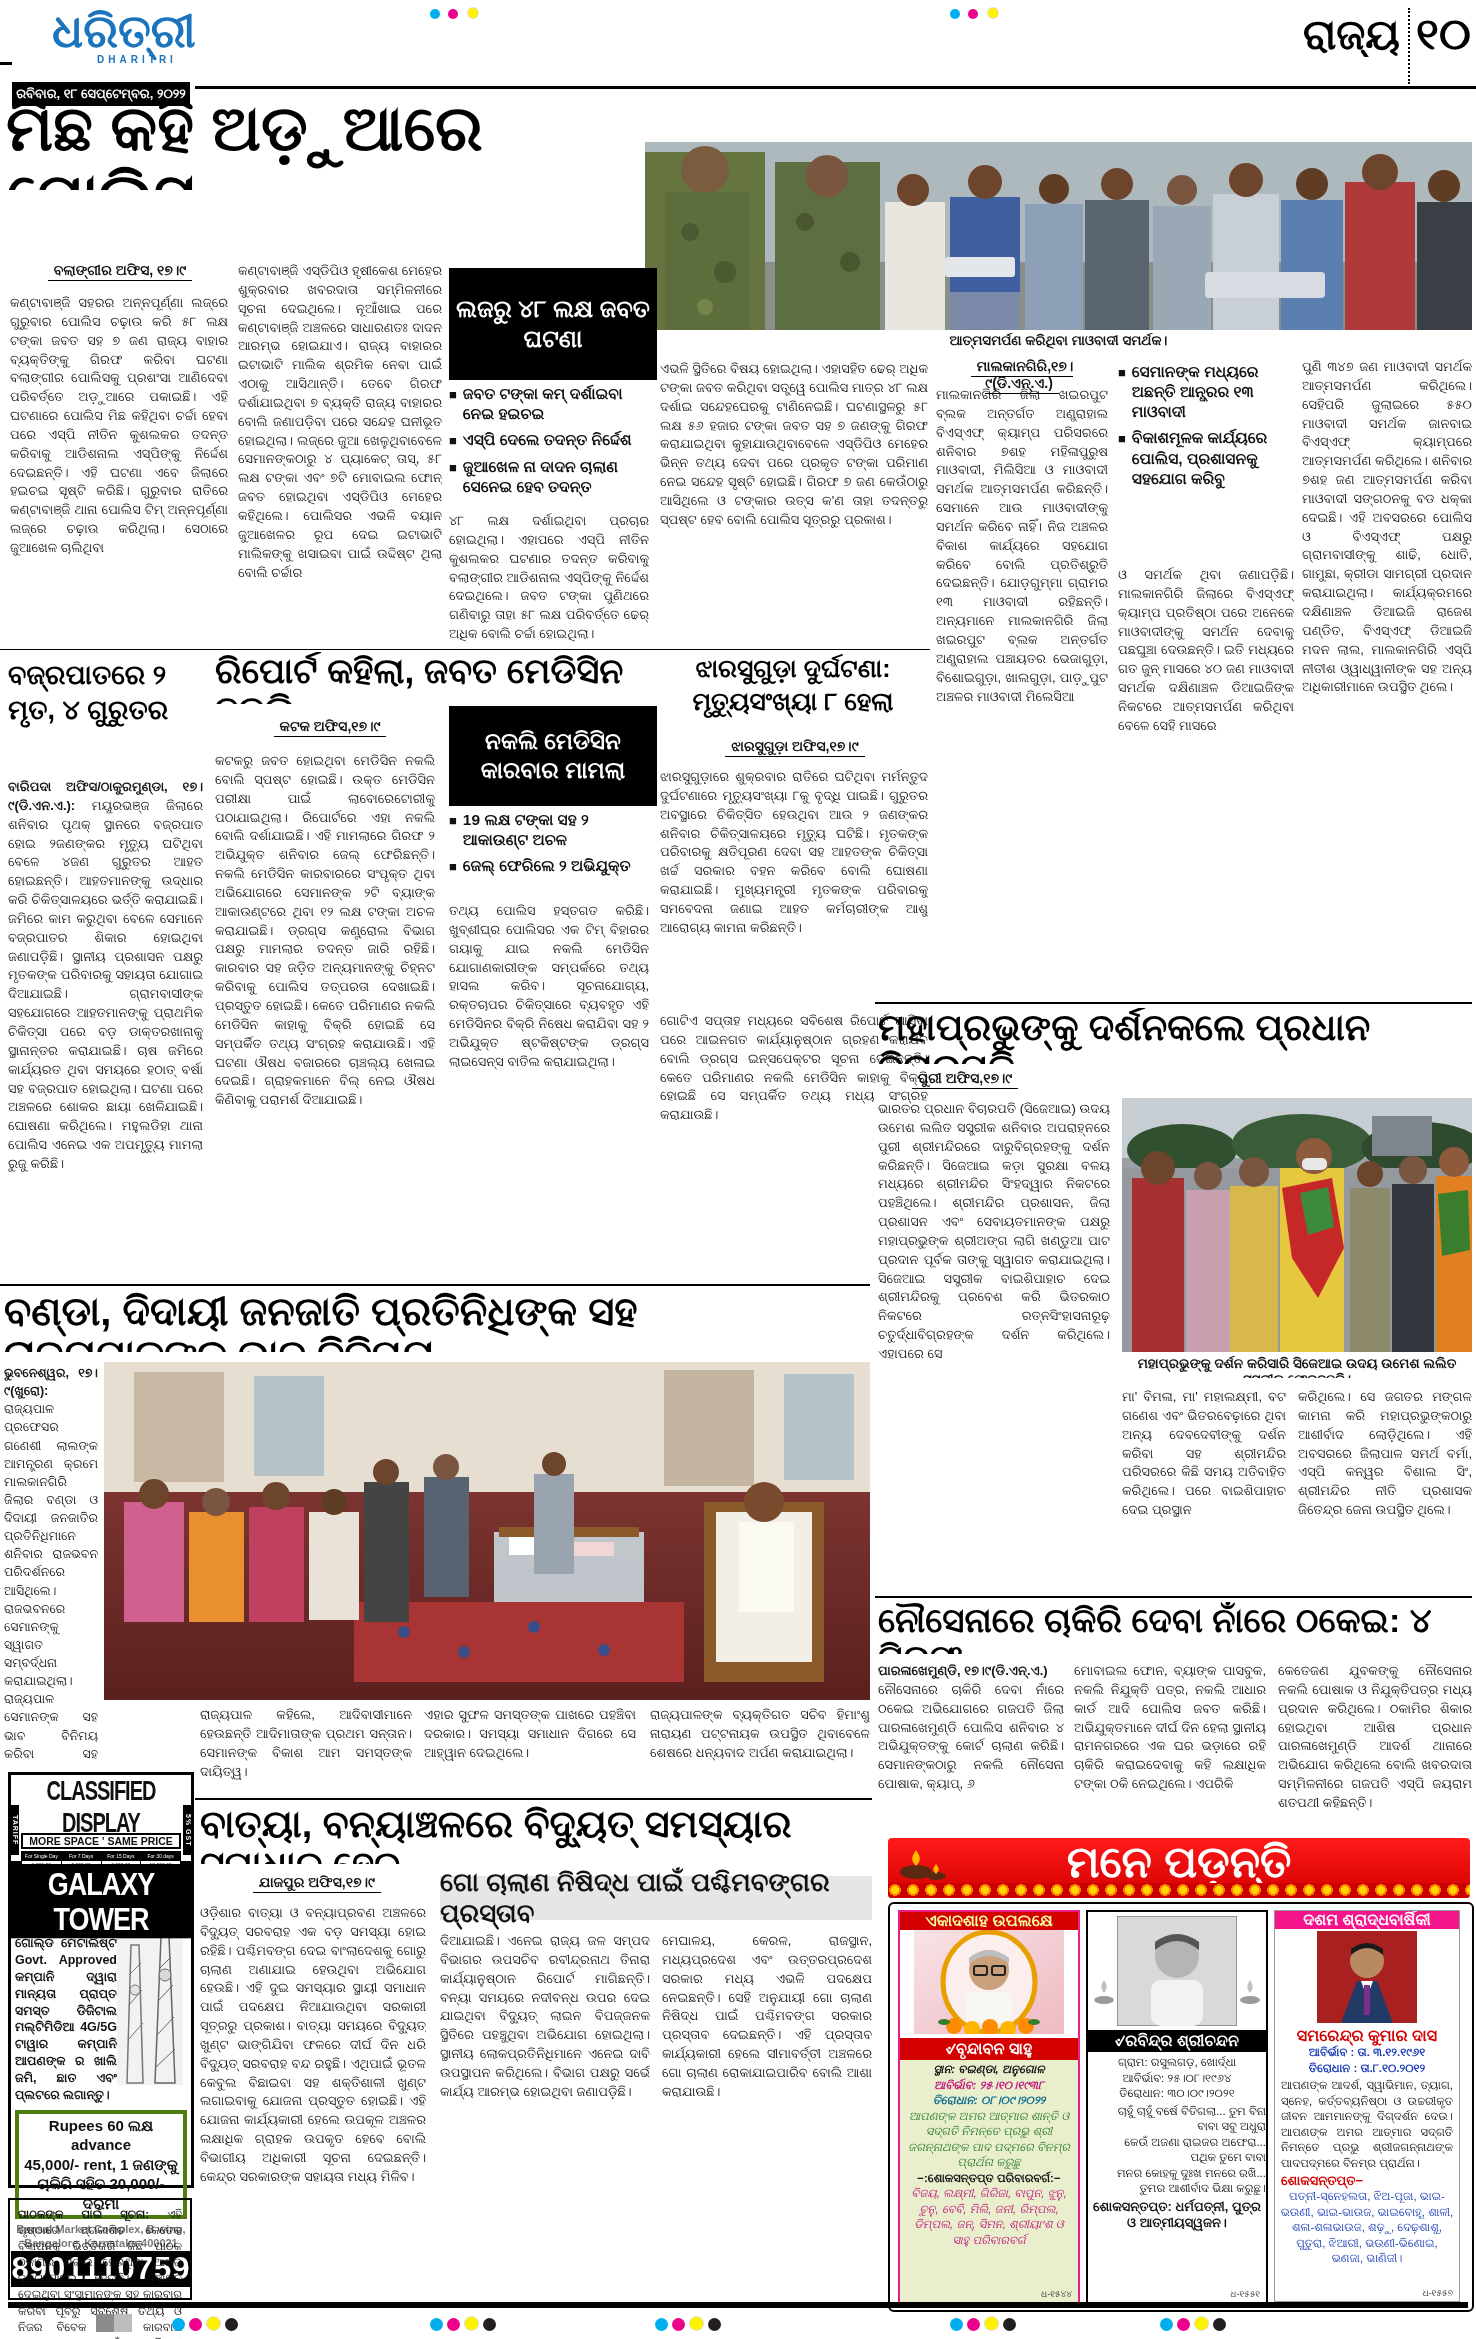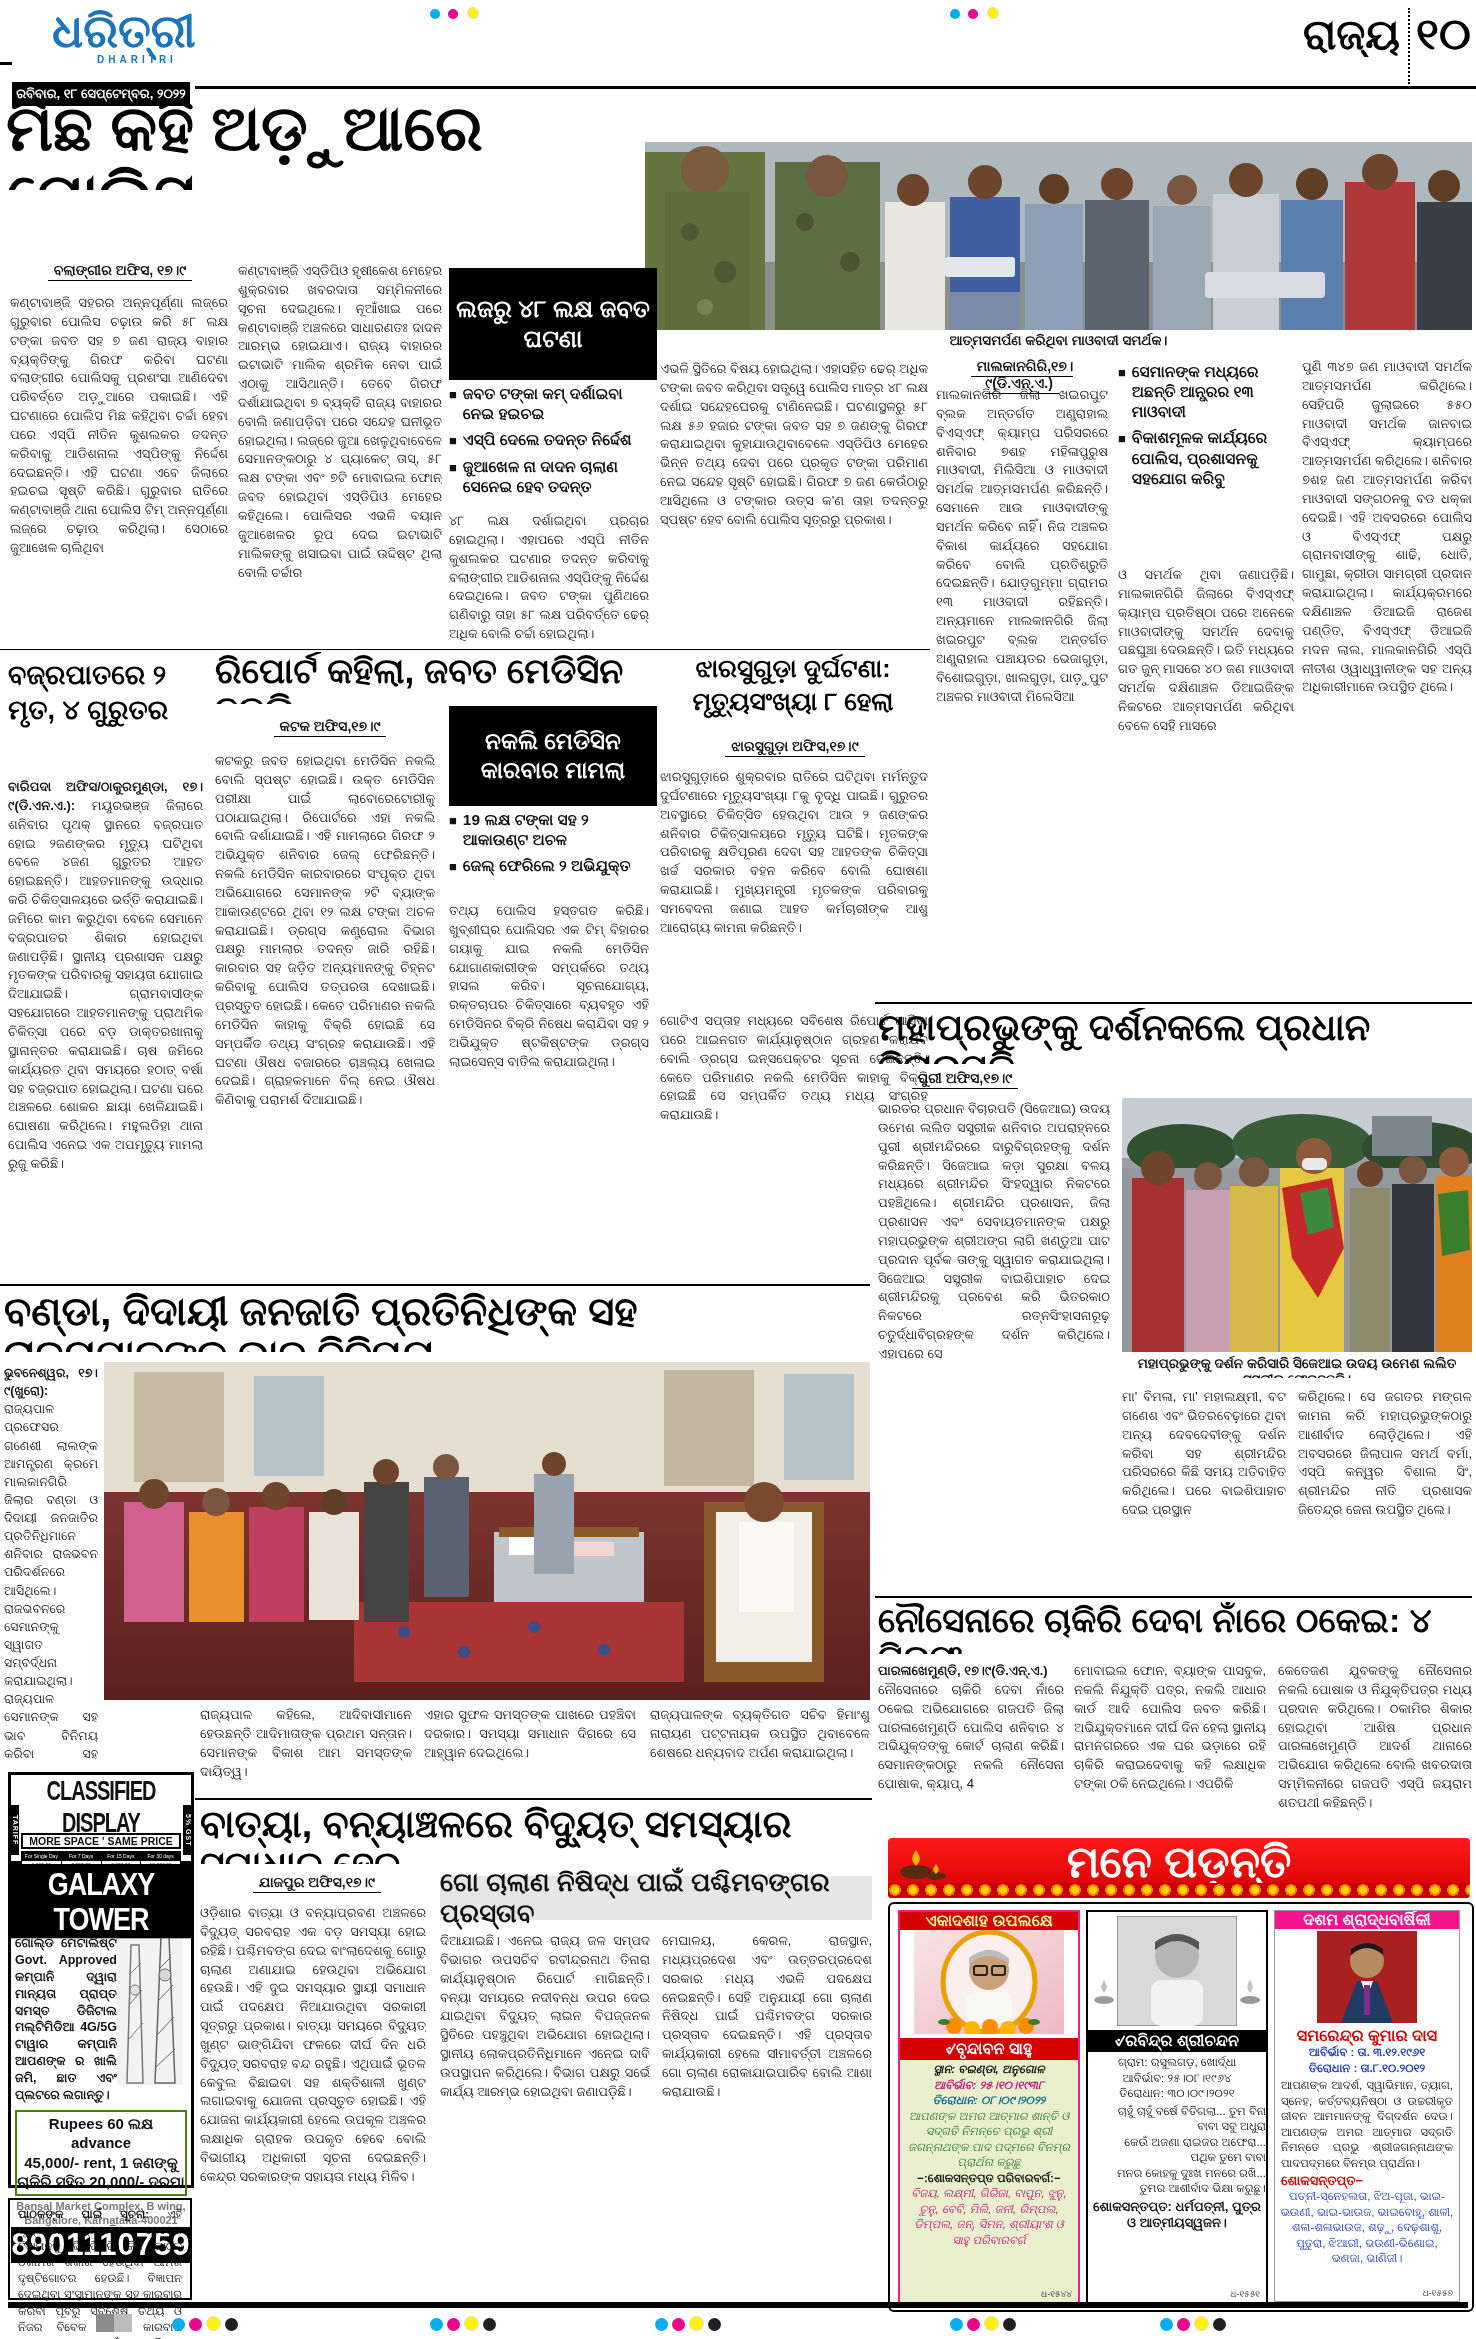--- a/index.html
+++ b/index.html
@@ -32,21 +32,21 @@
   .cd-table{display:grid;grid-template-columns:repeat(4,1fr);gap:1px;background:#000;margin:2px 10px;border:1px solid #000;}
   .cd-th{background:#000;color:#fff;font-size:5px;text-align:center;padding:1px 0;}
   .cd-td{background:#fff;font-size:5px;text-align:center;padding:1px 0;}
   .vlabel{position:absolute;background:#000;color:#fff;font-size:7px;font-weight:bold;writing-mode:vertical-rl;
           text-align:center;letter-spacing:1px;}
   
   .gx-box{border:3px solid #000;background:#fff;}
   .gx-banner{background:#000;color:#fff;font-weight:bold;font-size:27px;text-align:center;letter-spacing:-1px;
              transform:scaleY(1.15);transform-origin:top;}
   .gx-body{font-size:12.5px;font-weight:bold;line-height:1.35;text-align:justify;}
-  .gx-offer{border:2px solid #4d7c0f;margin:4px;text-align:center;font-weight:bold;font-size:15px;line-height:1.3;padding:2px 0;}
+  .gx-offer{border:4px solid #4d7c0f;margin:4px;text-align:center;font-weight:bold;font-size:15px;line-height:1.3;padding:2px 0;}
   .gx-addr{color:#7a7a7a;font-weight:bold;font-size:11px;text-align:center;line-height:1.25;}
   .gx-phone{background:#000;color:#fff;font-weight:bold;font-size:31px;text-align:center;letter-spacing:1px;}
   
   .nt-box{border:2px solid #000;padding:6px 8px;font-size:11.5px;line-height:1.4;text-align:justify;}
   
   .mp-banner{background:linear-gradient(#ff1a1a,#d40000);border-radius:4px;position:relative;overflow:hidden;}
   .mp-title{color:#fff;font-weight:bold;font-size:44px;text-align:center;line-height:1.1;}
   .flowers{position:absolute;left:0;right:0;bottom:0;height:15px;
      background-image:radial-gradient(circle at 7px 7px,#ffd400 0 4px,#ff7a00 4px 6px,rgba(0,0,0,0) 6px);
      background-size:18px 15px;background-color:#c80000;}
@@ -277,21 +277,21 @@
     </svg>
   </div>
   <div class="col" style="left:200px;top:1706px;width:212px;height:90px;">ରାଜ୍ୟପାଳ କହିଲେ, ଆଦିବାସୀମାନେ ହେଉଛନ୍ତି ଆଦିମାତାଙ୍କ ପ୍ରଥମ ସନ୍ତାନ। ସେମାନଙ୍କ ବିକାଶ ଆମ ସମସ୍ତଙ୍କ ଦାୟିତ୍ୱ।</div>
   <div class="col" style="left:424px;top:1706px;width:212px;height:90px;">ଏହାର ସୁଫଳ ସମସ୍ତଙ୍କ ପାଖରେ ପହଞ୍ଚିବା ଦରକାର। ସମସ୍ୟା ସମାଧାନ ଦିଗରେ ସେ ଆହ୍ୱାନ ଦେଇଥିଲେ।</div>
   <div class="col" style="left:650px;top:1706px;width:220px;height:90px;">ରାଜ୍ୟପାଳଙ୍କ ବ୍ୟକ୍ତିଗତ ସଚିବ ହିମାଂଶୁ ନାରାୟଣ ପଟ୍ଟନାୟକ ଉପସ୍ଥିତ ଥିବାବେଳେ ଶେଷରେ ଧନ୍ୟବାଦ ଅର୍ପଣ କରାଯାଇଥିଲା।</div>
 
   <div class="hline" style="left:875px;top:1596px;width:597px;height:2px;"></div>
   <div class="abs hl" style="left:878px;top:1602px;width:594px;height:52px;font-size:34px;">ନୌସେନାରେ ଚାକିରି ଦେବା ନାଁରେ ଠକେଇ: ୪ ଗିରଫ</div>
   <div class="col" style="left:878px;top:1662px;width:186px;height:168px;">
     <b class="pre">ପାରଳାଖେମୁଣ୍ଡି, ୧୭।୯(ଡି.ଏନ୍.ଏ.)</b><br>
-    <span>ନୌସେନାରେ ଚାକିରି ଦେବା ନାଁରେ ଠକେଇ ଅଭିଯୋଗରେ ଗଜପତି ଜିଲା ପାରଳାଖେମୁଣ୍ଡି ପୋଲିସ ଶନିବାର ୪ ଅଭିଯୁକ୍ତଙ୍କୁ କୋର୍ଟ ଚାଲାଣ କରିଛି। ସେମାନଙ୍କଠାରୁ ନକଲି ନୌସେନା ପୋଷାକ, କ୍ୟାପ୍, 4</span>
+    <span>ନୌସେନାରେ ଚାକିରି ଦେବା ନାଁରେ ଠକେଇ ଅଭିଯୋଗରେ ଗଜପତି ଜିଲା ପାରଳାଖେମୁଣ୍ଡି ପୋଲିସ ଶନିବାର ୪ ଅଭିଯୁକ୍ତଙ୍କୁ କୋର୍ଟ ଚାଲାଣ କରିଛି। ସେମାନଙ୍କଠାରୁ ନକଲି ନୌସେନା ପୋଷାକ, କ୍ୟାପ୍, ୬</span>
   </div>
   <div class="col" style="left:1074px;top:1662px;width:192px;height:168px;">ମୋବାଇଲ ଫୋନ, ବ୍ୟାଙ୍କ ପାସବୁକ, ନକଲି ନିଯୁକ୍ତି ପତ୍ର, ନକଲି ଆଧାର କାର୍ଡ ଆଦି ପୋଲିସ ଜବତ କରିଛି। ଅଭିଯୁକ୍ତମାନେ ଦୀର୍ଘ ଦିନ ହେଲା ସ୍ଥାନୀୟ ରାମନଗରରେ ଏକ ଘର ଭଡ଼ାରେ ରହି ଚାକିରି କରାଇଦେବାକୁ କହି ଲକ୍ଷାଧିକ ଟଙ୍କା ଠକି ନେଇଥିଲେ। ଏପରିକି</div>
   <div class="col" style="left:1278px;top:1662px;width:194px;height:168px;">କେତେଜଣ ଯୁବକଙ୍କୁ ନୌସେନାର ନକଲି ପୋଷାକ ଓ ନିଯୁକ୍ତିପତ୍ର ମଧ୍ୟ ପ୍ରଦାନ କରିଥିଲେ। ଠକାମିର ଶିକାର ହୋଇଥିବା ଆଶିଷ ପ୍ରଧାନ ପାରଳାଖେମୁଣ୍ଡି ଆଦର୍ଶ ଥାନାରେ ଅଭିଯୋଗ କରିଥିଲେ ବୋଲି ଖବରଦାତା ସମ୍ମିଳନୀରେ ଗଜପତି ଏସ୍ପି ଜୟରାମ ଶତପଥୀ କହିଛନ୍ତି।</div>
 
   <div class="hline" style="left:195px;top:1798px;width:677px;height:2px;"></div>
   <div class="abs hl" style="left:200px;top:1804px;width:672px;height:60px;font-size:38px;">ବାତ୍ୟା, ବନ୍ୟାଞ୍ଚଳରେ ବିଦ୍ୟୁତ୍ ସମସ୍ୟାର ସମାଧାନ ହେବ</div>
   <div class="abs dl" style="left:232px;top:1874px;width:170px;"><u>ଯାଜପୁର ଅଫିସ,୧୭।୯</u></div>
   <div class="abs" style="left:440px;top:1876px;width:432px;height:44px;background:#e6e6e6;display:flex;align-items:center;justify-content:center;font-weight:bold;font-size:26px;">ଗୋ ଚାଲାଣ ନିଷିଦ୍ଧ ପାଇଁ ପଶ୍ଚିମବଙ୍ଗର ପ୍ରସ୍ତାବ</div>
   <div class="col" style="left:200px;top:1904px;width:226px;height:392px;">ଓଡ଼ିଶାର ବାତ୍ୟା ଓ ବନ୍ୟାପ୍ରବଣ ଅଞ୍ଚଳରେ ବିଦ୍ୟୁତ୍ ସରବରାହ ଏକ ବଡ଼ ସମସ୍ୟା ହୋଇ ରହିଛି। ପଶ୍ଚିମବଙ୍ଗ ଦେଇ ବାଂଲାଦେଶକୁ ଗୋରୁ ଚାଲାଣ ଅଣାଯାଇ ହେଉଥିବା ଅଭିଯୋଗ ହେଉଛି। ଏହି ଦୁଇ ସମସ୍ୟାର ସ୍ଥାୟୀ ସମାଧାନ ପାଇଁ ପଦକ୍ଷେପ ନିଆଯାଉଥିବା ସରକାରୀ ସୂତ୍ରରୁ ପ୍ରକାଶ। ବାତ୍ୟା ସମୟରେ ବିଦ୍ୟୁତ୍ ଖୁଣ୍ଟ ଭାଙ୍ଗିଯିବା ଫଳରେ ଦୀର୍ଘ ଦିନ ଧରି ବିଦ୍ୟୁତ୍ ସରବରାହ ବନ୍ଦ ରହୁଛି। ଏଥିପାଇଁ ଭୂତଳ କେବୁଲ ବିଛାଇବା ସହ ଶକ୍ତିଶାଳୀ ଖୁଣ୍ଟ ଲଗାଇବାକୁ ଯୋଜନା ପ୍ରସ୍ତୁତ ହୋଇଛି। ଏହି ଯୋଜନା କାର୍ଯ୍ୟକାରୀ ହେଲେ ଉପକୂଳ ଅଞ୍ଚଳର ଲକ୍ଷାଧିକ ଗ୍ରାହକ ଉପକୃତ ହେବେ ବୋଲି ବିଭାଗୀୟ ଅଧିକାରୀ ସୂଚନା ଦେଇଛନ୍ତି। କେନ୍ଦ୍ର ସରକାରଙ୍କ ସହାୟତା ମଧ୍ୟ ମିଳିବ।</div>
   <div class="col" style="left:440px;top:1932px;width:210px;height:364px;">ଦିଆଯାଇଛି। ଏନେଇ ରାଜ୍ୟ ଜଳ ସମ୍ପଦ ବିଭାଗର ଉପସଚିବ ରବୀନ୍ଦ୍ରନାଥ ତିନାରା କାର୍ଯ୍ୟାନୁଷ୍ଠାନ ରିପୋର୍ଟ ମାଗିଛନ୍ତି। ବନ୍ୟା ସମୟରେ ନଦୀବନ୍ଧ ଉପର ଦେଇ ଯାଇଥିବା ବିଦ୍ୟୁତ୍ ଲାଇନ ବିପଜ୍ଜନକ ସ୍ଥିତିରେ ପହଞ୍ଚୁଥିବା ଅଭିଯୋଗ ହୋଇଥିଲା। ସ୍ଥାନୀୟ ଲୋକପ୍ରତିନିଧିମାନେ ଏନେଇ ଦାବି ଉପସ୍ଥାପନ କରିଥିଲେ। ବିଭାଗ ପକ୍ଷରୁ ସର୍ଭେ କାର୍ଯ୍ୟ ଆରମ୍ଭ ହୋଇଥିବା ଜଣାପଡ଼ିଛି।</div>

